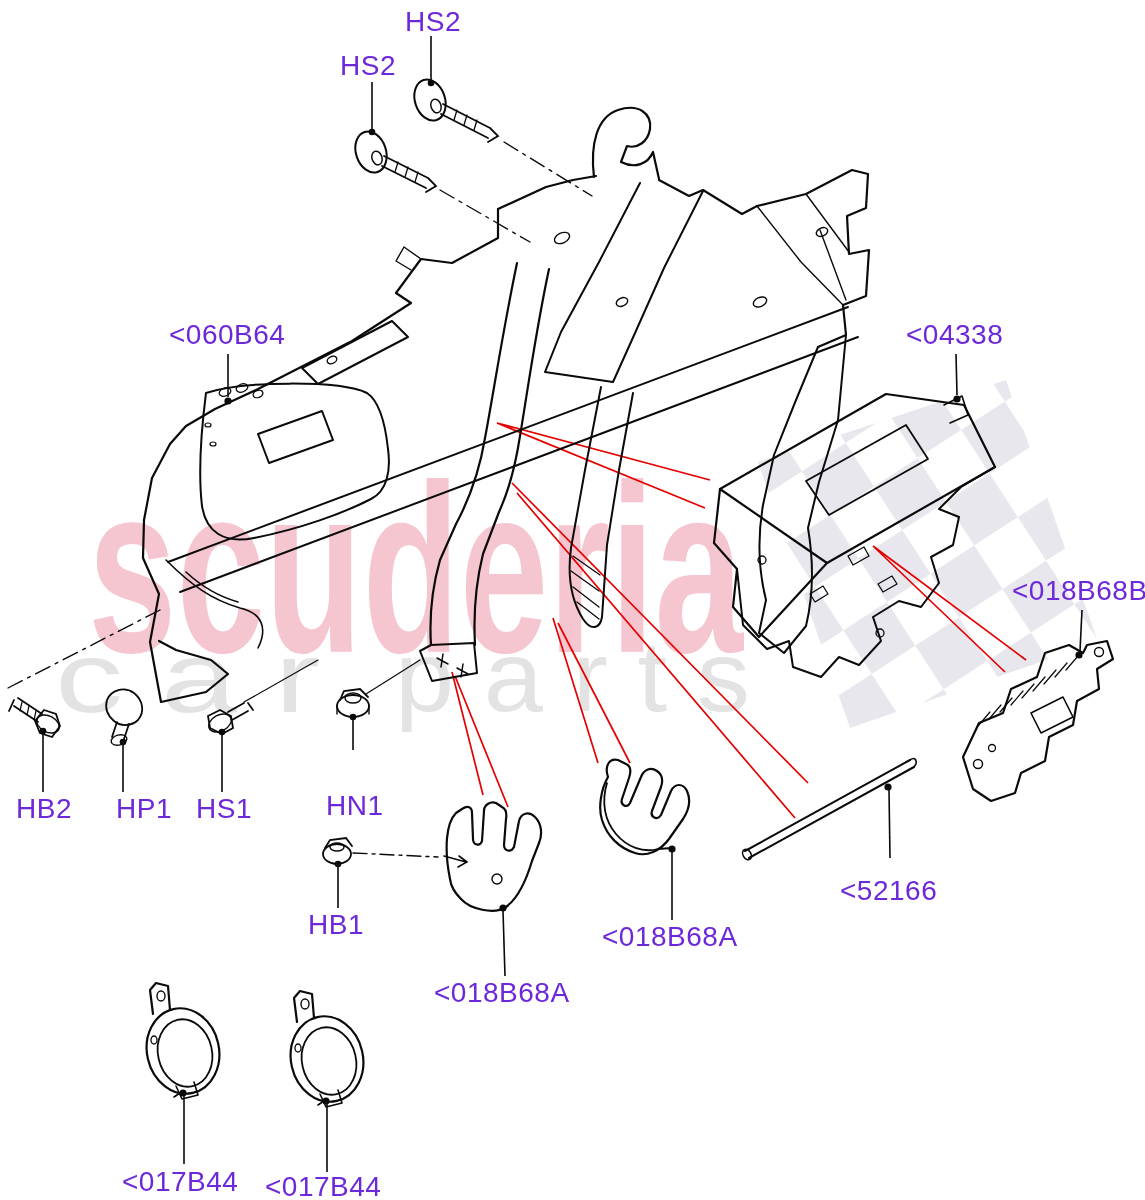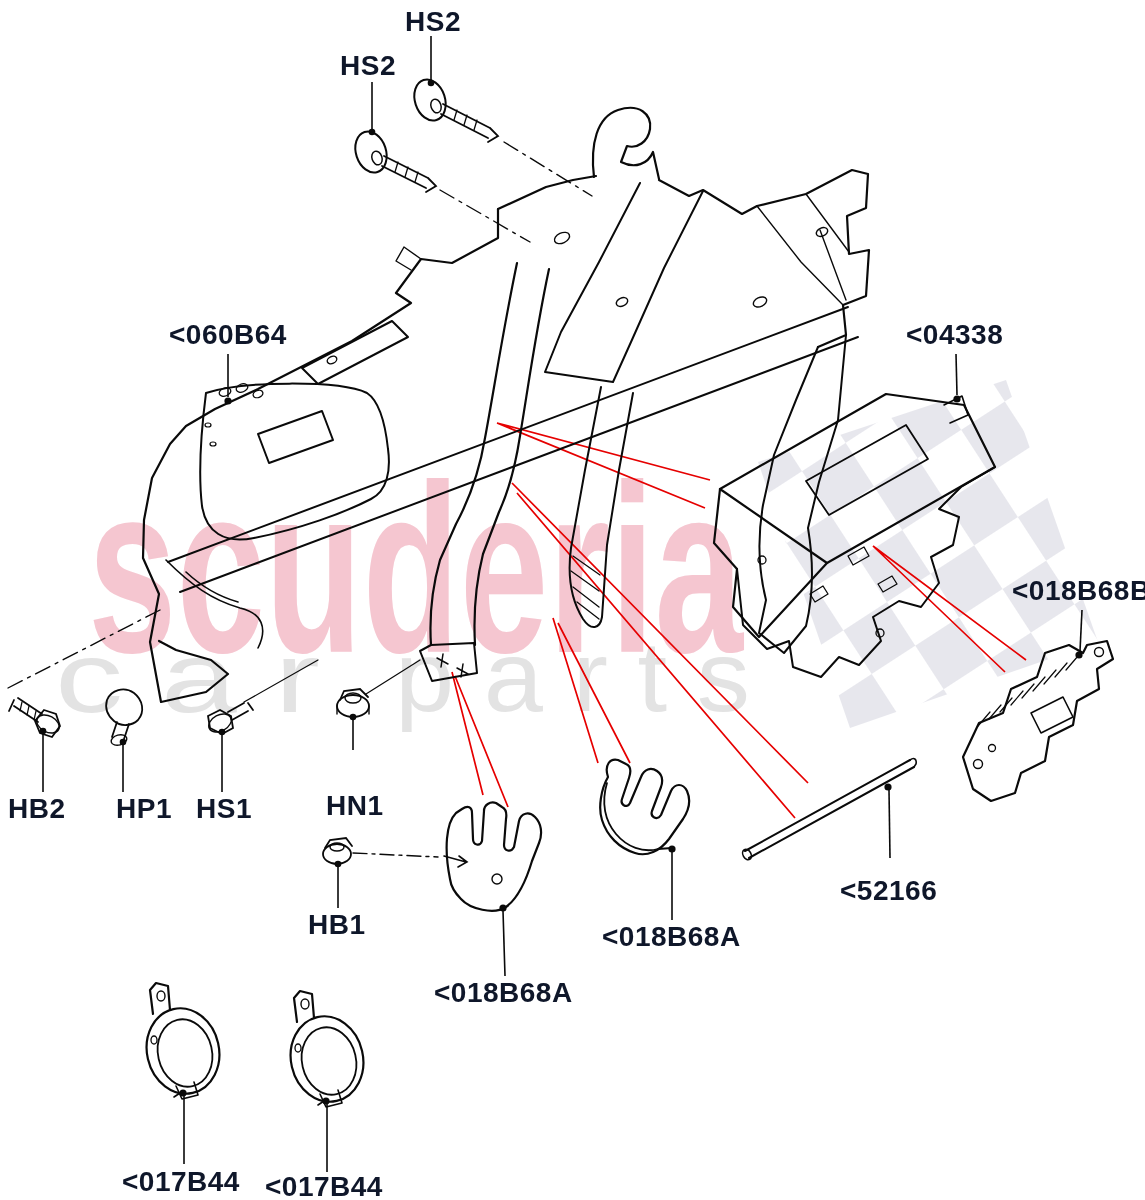--- a/index.html
+++ b/index.html
@@ -2,24 +2,23 @@
 <html><head>
 <meta charset="utf-8">
 <style>
   html,body{margin:0;padding:0;background:#fff;}
   .stage{
     position:relative;width:1145px;height:1200px;background:#ffffff;
     overflow:hidden;font-family:"Liberation Sans",sans-serif;
   }
   .stage svg{position:absolute;left:0;top:0;}
   .plabel{
-    position:absolute;color:#0f172a;font-size:28px;line-height:1;
+    position:absolute;color:#6d28d9;font-size:28px;line-height:1;
     white-space:nowrap;letter-spacing:0.5px;cursor:pointer;
     font-family:"Liberation Sans",sans-serif;
-    font-weight:bold;
   }
   .wm-brand{fill:#f5c6d0;font-weight:bold;}
   .wm-gray{fill:#e3e3e3;}
 </style>
 </head>
 <body>
 
 <div class="stage">
 
 <svg width="1145" height="1200" viewBox="0 0 1145 1200">
@@ -208,21 +207,21 @@
     <path d="M327,1104 L327,1172" fill="none"></path>
         <circle cx="326" cy="1101" r="3.6" stroke="none"></circle>
   </g>
 </svg>
 
 <div class="plabel" style="left:340px;top:52px;">HS2</div>
 <div class="plabel" style="left:405px;top:8px;">HS2</div>
 <div class="plabel" style="left:169px;top:321px;">&lt;060B64</div>
 <div class="plabel" style="left:906px;top:321px;">&lt;04338</div>
 <div class="plabel" style="left:1012px;top:577px;">&lt;018B68B</div>
-<div class="plabel" style="left:8px;top:795px;">HB2</div>
+<div class="plabel" style="left:16px;top:795px;">HB2</div>
 <div class="plabel" style="left:116px;top:795px;">HP1</div>
 <div class="plabel" style="left:196px;top:795px;">HS1</div>
 <div class="plabel" style="left:326px;top:792px;">HN1</div>
 <div class="plabel" style="left:308px;top:911px;">HB1</div>
 <div class="plabel" style="left:434px;top:979px;">&lt;018B68A</div>
 <div class="plabel" style="left:602px;top:923px;">&lt;018B68A</div>
 <div class="plabel" style="left:840px;top:861px;margin-top:16px;">&lt;52166</div>
 <div class="plabel" style="left:122px;top:1168px;">&lt;017B44</div>
 <div class="plabel" style="left:265px;top:1173px;">&lt;017B44</div>
 

